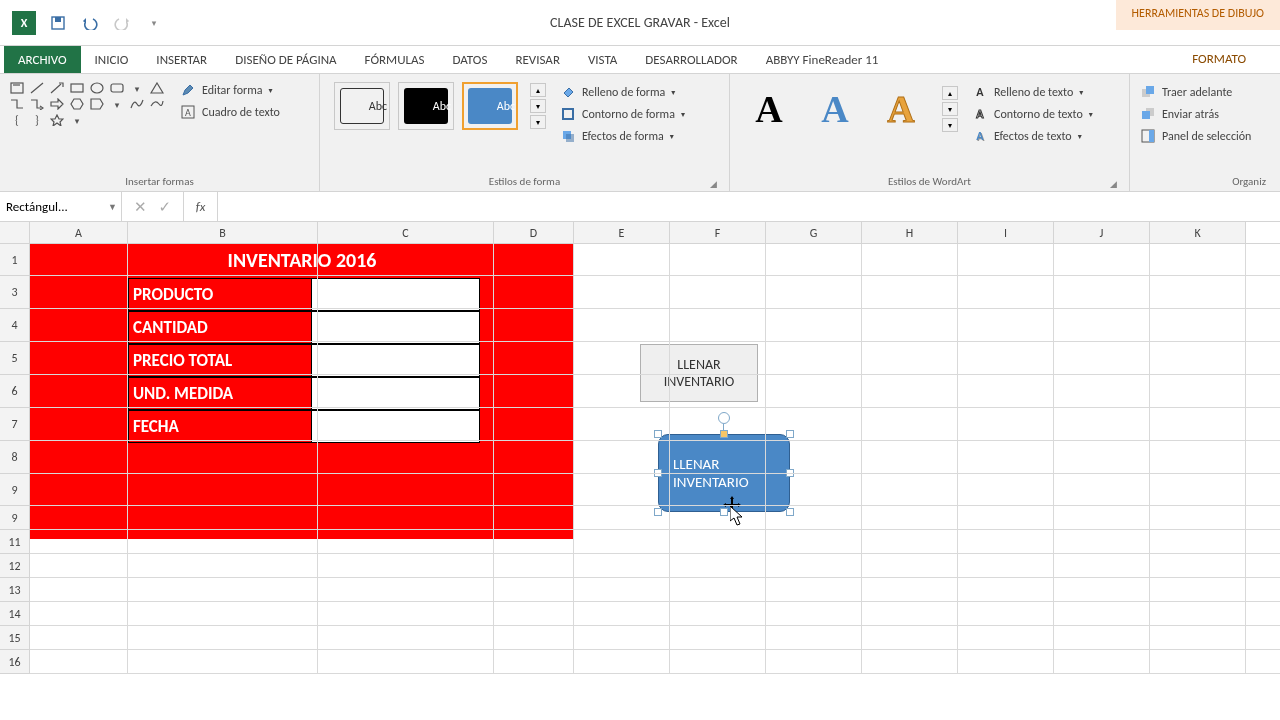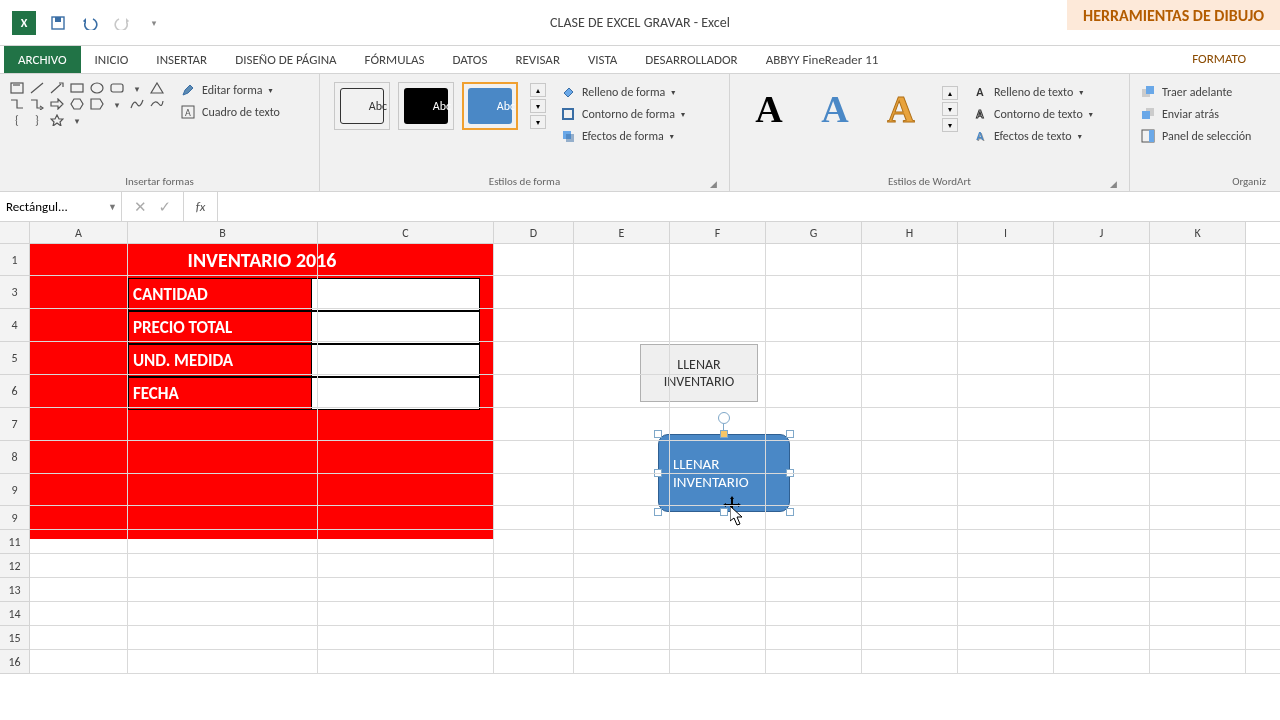--- a/index.html
+++ b/index.html
@@ -5,21 +5,21 @@
   * { box-sizing: border-box; margin: 0; padding: 0; font-family: "Segoe UI", Calibri, sans-serif; }
   body { background: #fff; width: 1280px; height: 720px; overflow: hidden; position: relative; }
 
   
   .titlebar { height: 46px; background: #fff; display: flex; align-items: center; position: relative; border-bottom: 1px solid #d4d4d4; }
   .titlebar-left { display: flex; align-items: center; gap: 12px; padding-left: 12px; }
   .excel-icon { width: 24px; height: 24px; background: #217346; display: flex; align-items: center; justify-content: center; color: #fff; font-size: 12px; font-weight: bold; }
   .qat-btn { width: 20px; height: 20px; display: flex; align-items: center; justify-content: center; color: #444; font-size: 15px; cursor: pointer; }
   .qat-btn.disabled { color: #bdbdbd; }
   .titlebar-center { position: absolute; left: 0; right: 0; text-align: center; font-size: 14px; color: #444; pointer-events: none; }
-  .titlebar-right { position: absolute; right: 0; top: 0; height: 30px; background: #fde9d9; color: #b35c00; font-size: 16px; padding: 6px 16px 4px 16px; font-weight: bold; }
+  .titlebar-right { position: absolute; right: 0; top: 0; height: 30px; background: #fde9d9; color: #b35c00; font-size: 12px; padding: 6px 16px 4px 16px; }
 
   
   .tabs { height: 28px; display: flex; align-items: stretch; padding-left: 0; border-bottom: 1px solid #d4d4d4; }
   .tab { padding: 0 14px; font-size: 13px; color: #444; display: flex; align-items: center; cursor: pointer; text-transform: uppercase; }
   .tab.file { background: #217346; color: #fff; margin-left: 4px; }
   .tab.active { color: #217346; border-bottom: 2px solid #fff; position: relative; }
   .tab.contextual { color: #8a4a00; margin-left: auto; margin-right: 20px; }
 
   
   .ribbon { height: 118px; background: #f1f1f1; border-bottom: 1px solid #d4d4d4; display: flex; }
@@ -416,23 +416,27 @@
         <div class="row-h" style="height: 24px; line-height: 24px;">9</div>
         <div class="row-h" style="height: 24px; line-height: 24px;">11</div>
         <div class="row-h" style="height: 24px; line-height: 24px;">12</div>
         <div class="row-h" style="height: 24px; line-height: 24px;">13</div>
         <div class="row-h" style="height: 24px; line-height: 24px;">14</div>
         <div class="row-h" style="height: 24px; line-height: 24px;">15</div>
         <div class="row-h" style="height: 24px; line-height: 24px;">16</div>
       </div>
     <div class="cells" id="cells" style="height: 430px;">
 
-      <div class="red-form" style="left:0;top:0;width:464px;height:295px;">
+      <div class="red-form" style="left:0;top:0;width:544px;height:295px;">
         <div class="form-title">INVENTARIO 2016</div>
         <div class="form-table" id="form-table">
+            <div class="form-row">
+              <div class="form-label">PRODUCTO</div>
+              <div class="form-input"></div>
+            </div>
             <div class="form-row">
               <div class="form-label">CANTIDAD</div>
               <div class="form-input"></div>
             </div>
             <div class="form-row">
               <div class="form-label">PRECIO TOTAL</div>
               <div class="form-input"></div>
             </div>
             <div class="form-row">
               <div class="form-label">UND. MEDIDA</div>

